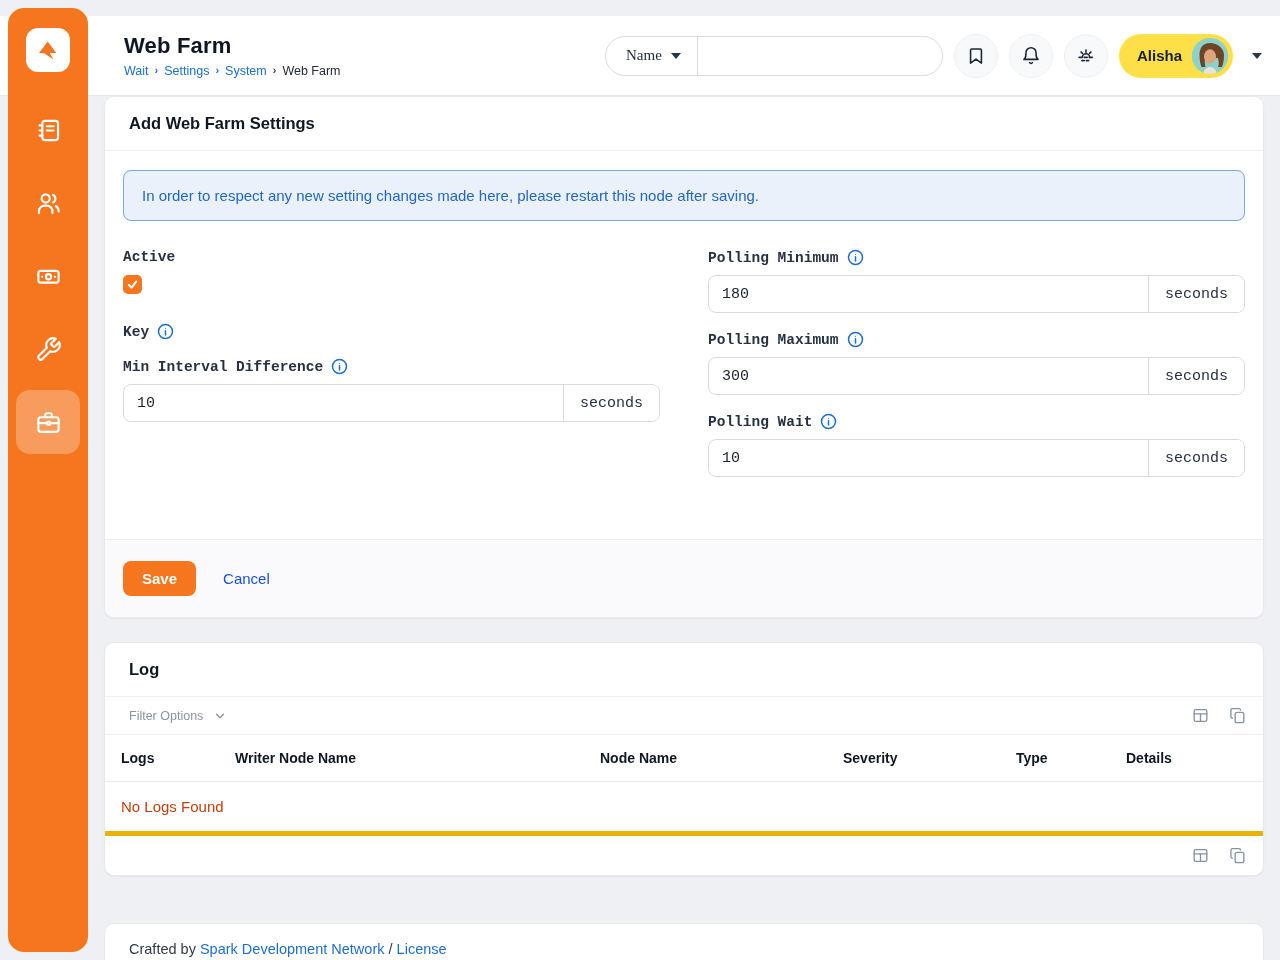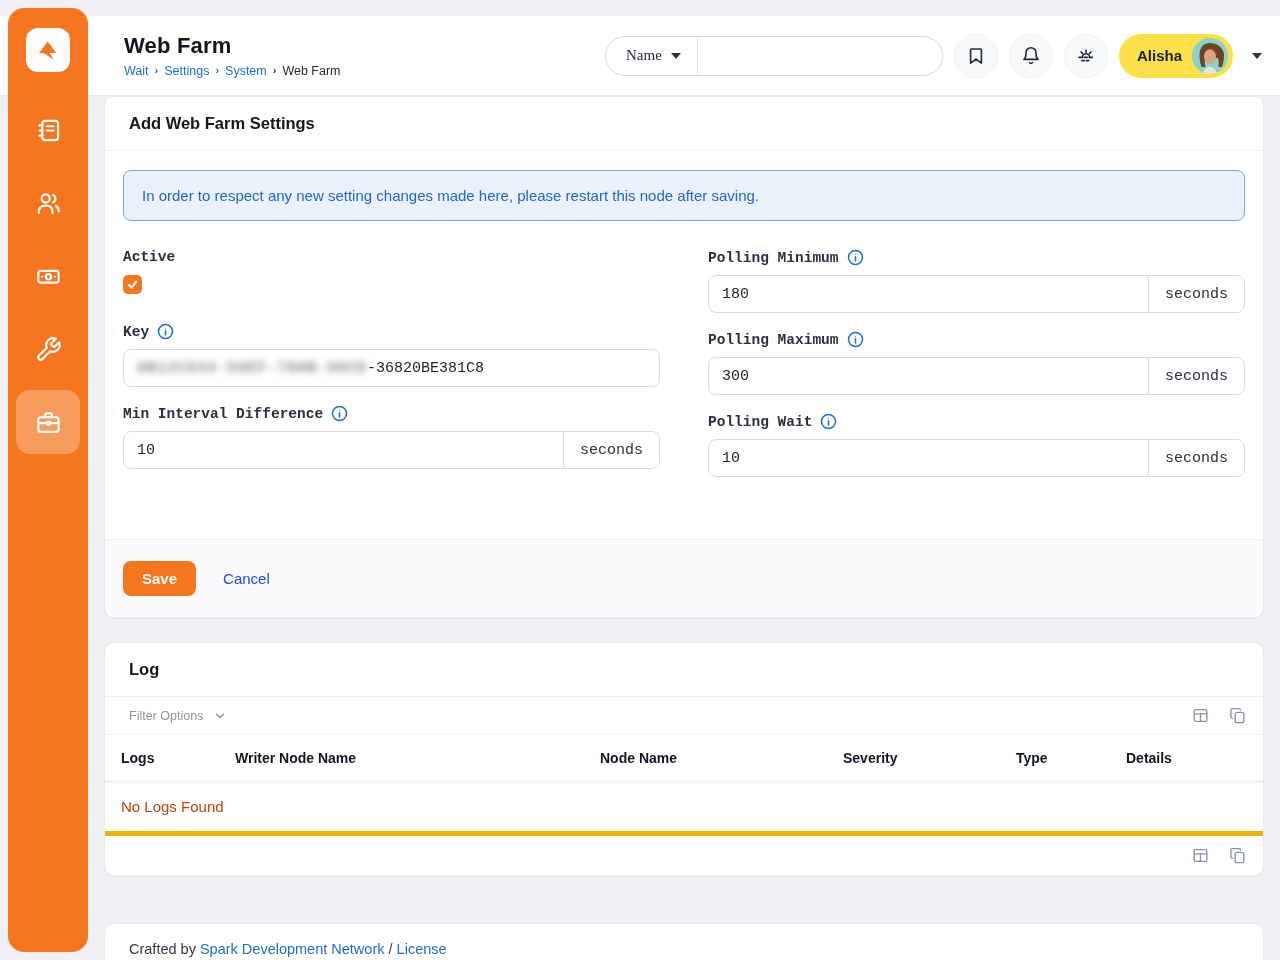--- a/index.html
+++ b/index.html
@@ -293,26 +293,20 @@
           <div class="field">
             <div class="field-label-row">
               <span class="field-label">Key</span>
               <span class="info-icon">
                 <svg width="17" height="17" viewBox="0 0 18 18" fill="none" stroke="currentColor" stroke-width="1.6" stroke-linecap="round">
                   <circle cx="9" cy="9" r="7.4"></circle>
                     <line x1="9" y1="8.3" x2="9" y2="12.6"></line>
                     <circle cx="9" cy="5.5" r="0.6" fill="currentColor" stroke="none"></circle>
                 </svg>
               </span>
-            </div>
-            <div class="input-group">
-              <div class="text-input fake-input">
-                <span class="masked">AB12CD34-56EF-78AB-90CD</span>
-                <span>-36820BE381C8</span>
-              </div>
             </div>
           </div>
 
           <div class="field">
             <div class="field-label-row">
               <span class="field-label">Min Interval Difference</span>
               <span class="info-icon">
                 <svg width="17" height="17" viewBox="0 0 18 18" fill="none" stroke="currentColor" stroke-width="1.6" stroke-linecap="round">
                   <circle cx="9" cy="9" r="7.4"></circle>
                     <line x1="9" y1="8.3" x2="9" y2="12.6"></line>

